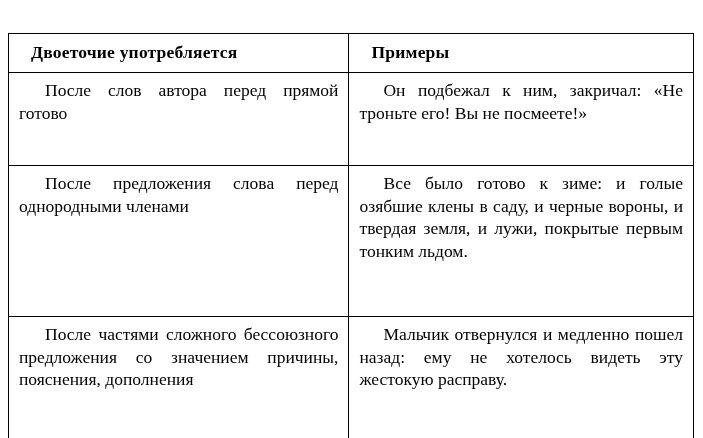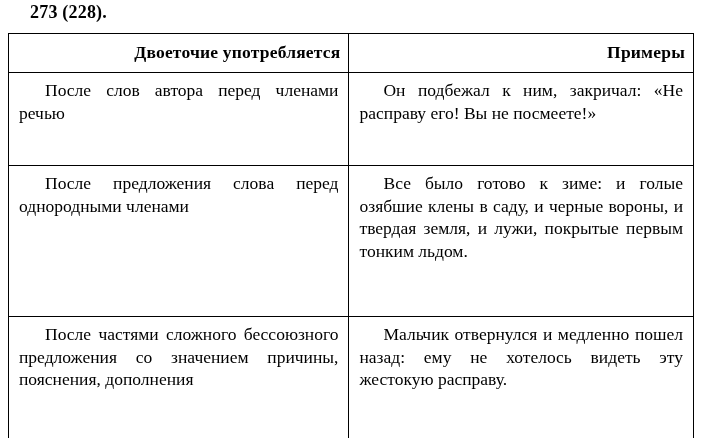--- a/index.html
+++ b/index.html
@@ -41,21 +41,21 @@
     table-layout: fixed;
   }
   table.rules td, table.rules th {
     border: 1px solid #000000;
     vertical-align: top;
     padding: 6px 10px 8px 10px;
     font-size: 17.5px;
     line-height: 1.30;
   }
   table.rules thead th {
-    text-align: right;
+    text-align: left;
     font-weight: bold;
     padding: 7px 8px 8px 22px;
     font-size: 17.5px;
     letter-spacing: 0.2px;
   }
   .col-left { width: 340px; }
   .col-right { width: 344px; }
   .cell-text {
     display: block;
     text-align: justify;
@@ -68,41 +68,40 @@
   }
   tr.r1 td { height: 78px; }
   tr.r2 td { height: 136px; }
   tr.r3 td { height: 110px; }
 </style>
 </head>
 <body>
 
 <div class="page">
 
-  <div class="exercise-number">273 (228).</div>
 
   <div class="table-wrap">
     <table class="rules">
       <colgroup>
         <col class="col-left">
         <col class="col-right">
       </colgroup>
       <thead>
         <tr>
           <th>Двоеточие употребляется</th>
           <th>Примеры</th>
         </tr>
       </thead>
       <tbody>
         <tr class="r1">
           <td>
-            <span class="cell-text">После слов автора перед членами речью</span>
+            <span class="cell-text">После слов автора перед прямой готово</span>
           </td>
           <td>
-            <span class="cell-text right-col">Он подбежал к ним, закричал: «Не расправу его! Вы не посмеете!»</span>
+            <span class="cell-text right-col">Он подбежал к ним, закричал: «Не троньте его! Вы не посмеете!»</span>
           </td>
         </tr>
         <tr class="r2">
           <td>
             <span class="cell-text">После предложения слова перед однородными членами</span>
           </td>
           <td>
             <span class="cell-text right-col">Все было готово к зиме: и голые озябшие клены в саду, и черные вороны, и твердая земля, и лужи, покрытые первым тонким льдом.</span>
           </td>
         </tr>

